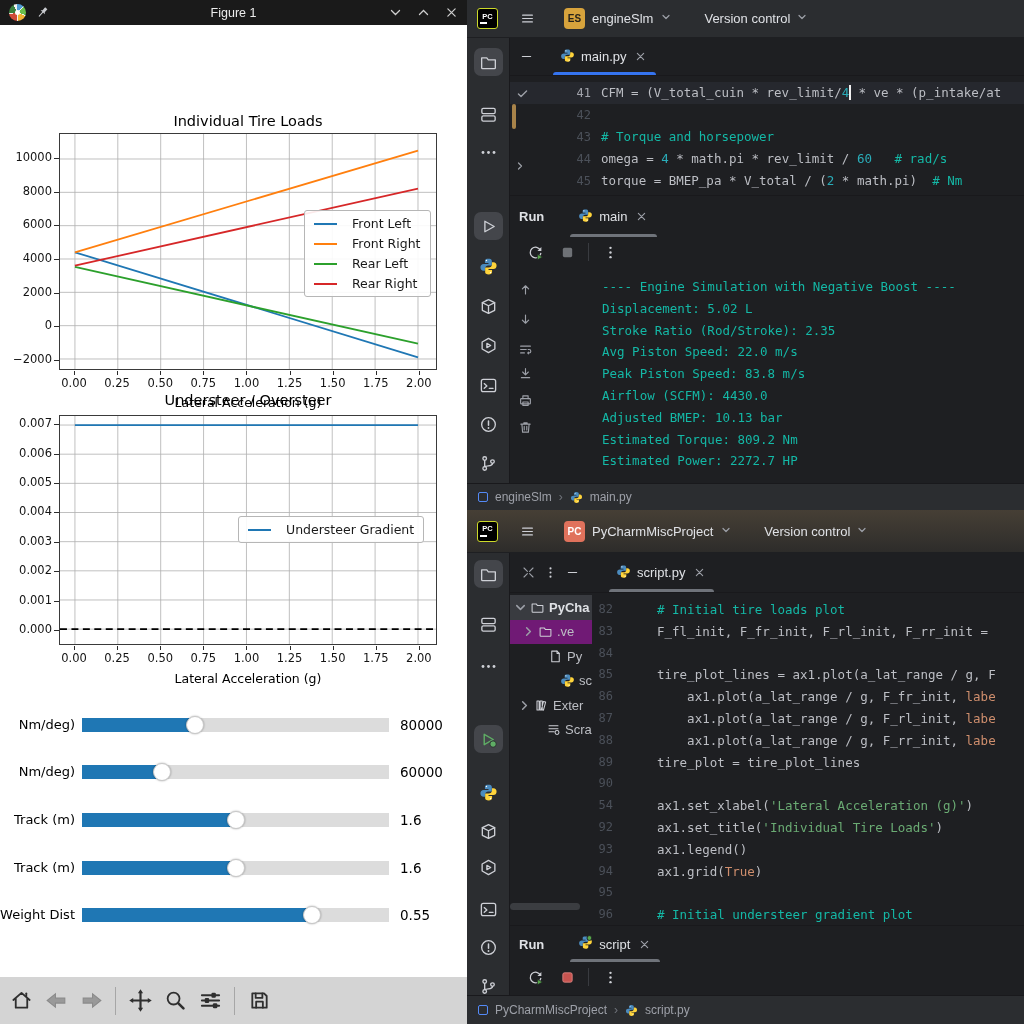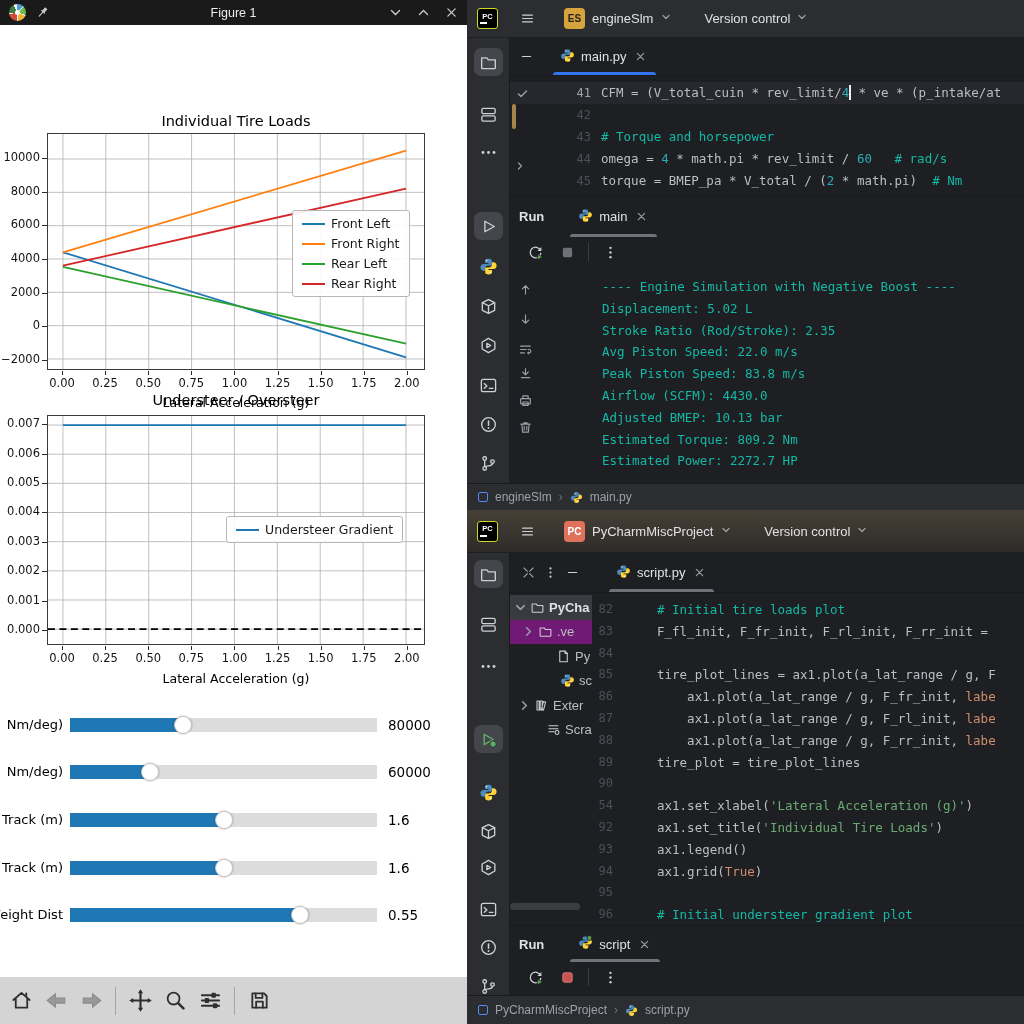--- a/index.html
+++ b/index.html
@@ -8,38 +8,38 @@
 
 
 .figwin{position:absolute;left:0;top:0;width:467px;height:1024px;background:#fff}
 .figtitlebar{position:absolute;top:0;left:0;right:0;height:25px;background:#1a1a1a;display:flex;align-items:center;padding:0 9px;gap:9px;z-index:3}
 .figtitlebar .ftitle{position:absolute;left:0;right:0;text-align:center;color:#ececec;font-size:12.5px}
 .mpl-logo{width:17px;height:17px;border-radius:50%;background:conic-gradient(#4f9dd4 0 40deg,#f2f2f2 40deg 48deg,#6abf4b 48deg 108deg,#f2f2f2 108deg 116deg,#f2b233 116deg 178deg,#f2f2f2 178deg 186deg,#d04a3a 186deg 258deg,#f2f2f2 258deg 266deg,#3a7f3d 266deg 332deg,#f2f2f2 332deg 360deg);position:relative;z-index:2;flex:0 0 auto}
 .mpl-logo::after{content:"";position:absolute;left:6px;top:6px;width:5px;height:5px;border-radius:50%;background:#fdfdfd}
 .pin{z-index:2;display:flex}
 .winctl{margin-left:auto;display:flex;gap:15px;z-index:2;align-items:center}
 .winctl span{display:flex;cursor:default}
-.figcanvas{position:absolute;top:25px;left:4px;width:467px;height:776px;background:#fff;font-family:"DejaVu Sans",sans-serif;color:#000}
+.figcanvas{position:absolute;top:25px;left:16px;width:467px;height:776px;background:#fff;font-family:"DejaVu Sans",sans-serif;color:#000}
 .axes{position:absolute;border:1px solid #3a3a3a;background:#fff}
 #axes1{left:43px;top:108px;width:378px;height:237px}
 #axes2{left:43px;top:390px;width:378px;height:230px}
 .axes svg{position:absolute;inset:0;width:100%;height:100%;overflow:visible}
 .ptitle{position:absolute;left:43px;width:378px;text-align:center;font-size:14.5px;color:#000}
 #ptitle1{top:88px}
 .overlapzone{position:absolute;left:43px;top:367px;width:378px;height:22px}
 .overlapzone .ot{position:absolute;width:100%;text-align:center;font-size:14.5px;top:0}
 .overlapzone .ox{position:absolute;width:100%;text-align:center;font-size:12.5px;top:3px}
 #xlabel2{position:absolute;left:43px;top:646px;width:378px;text-align:center;font-size:12.5px}
 .tick{position:absolute;font-size:11.5px;color:#141414;white-space:nowrap}
 .ytick{text-align:right}
 .tickmark{position:absolute;background:#2b2b2b}
 .legend{position:absolute;background:rgba(255,255,255,.9);border:1px solid #b6b6b6;border-radius:3px;padding:5px 9px;display:flex;flex-direction:column;gap:5px;z-index:2}
 #legend1{left:288px;top:185px}
 #legend2{left:222px;top:491px}
-.legrow{display:flex;align-items:center;gap:6px;font-size:12.5px;color:#1a1a1a;white-space:nowrap}
+.legrow{display:flex;align-items:center;gap:15px;font-size:12.5px;color:#1a1a1a;white-space:nowrap}
 .legline{width:23px;height:0;border-top:2px solid}
 .slider-label{position:absolute;font-size:13px;text-align:right;white-space:nowrap;line-height:14px}
 .slider-track{position:absolute;left:66px;width:307px;height:14px;background:#dcdcdc}
 .slider-fill{position:absolute;left:0;top:0;height:14px;background:#1f77b4}
 .slider-handle{position:absolute;top:-2px;width:18px;height:18px;border-radius:50%;background:#fff;border:1px solid #c9c9c9;box-shadow:0 0 2px rgba(0,0,0,.35)}
 .slider-value{position:absolute;left:384px;font-size:13.5px;line-height:14px}
 .figtoolbar{position:absolute;bottom:0;left:0;right:0;height:47px;background:#d4d4d4;display:flex;align-items:center;padding-left:7px;gap:7px;z-index:2}
 .tbico{width:28px;height:30px;display:flex;align-items:center;justify-content:center}
 .tbsep{width:1px;height:28px;background:#a6a6a6;margin:0 3px}
 
@@ -791,21 +791,21 @@
               <path fill="none" stroke="#9da0a8" stroke-width="1.6" stroke-linecap="round" stroke-linejoin="round" d="M6 4l4 4-4 4"></path>
             </svg>
           </span>
           <span style="display: flex;">
             <svg viewBox="0 0 20 20">
               <path fill="none" stroke="#ced0d6" stroke-width="1.4" stroke-linecap="round" stroke-linejoin="round" d="M2.8 5.2h5.4l1.6 2h7.4v8.2a1 1 0 0 1-1 1H3.8a1 1 0 0 1-1-1z"></path>
             </svg>
           </span>
           <span>.ve</span>
         </div>
-        <div class="trow" style="padding-left: 30px; text-align: right;">
+        <div class="trow" style="padding-left: 22px; text-align: right;">
           <span class="tchev"></span>
           <span style="display: flex;">
             <svg viewBox="0 0 20 20">
               <path fill="none" stroke="#ced0d6" stroke-width="1.4" stroke-linecap="round" stroke-linejoin="round" d="M5 2.8h7l3 3V17H5z"></path>
               <path fill="none" stroke="#ced0d6" stroke-width="1.4" stroke-linecap="round" stroke-linejoin="round" d="M12 2.8v3h3"></path>
             </svg>
           </span>
           <span>Py</span>
         </div>
         <div class="trow" style="padding-left: 34px;">

